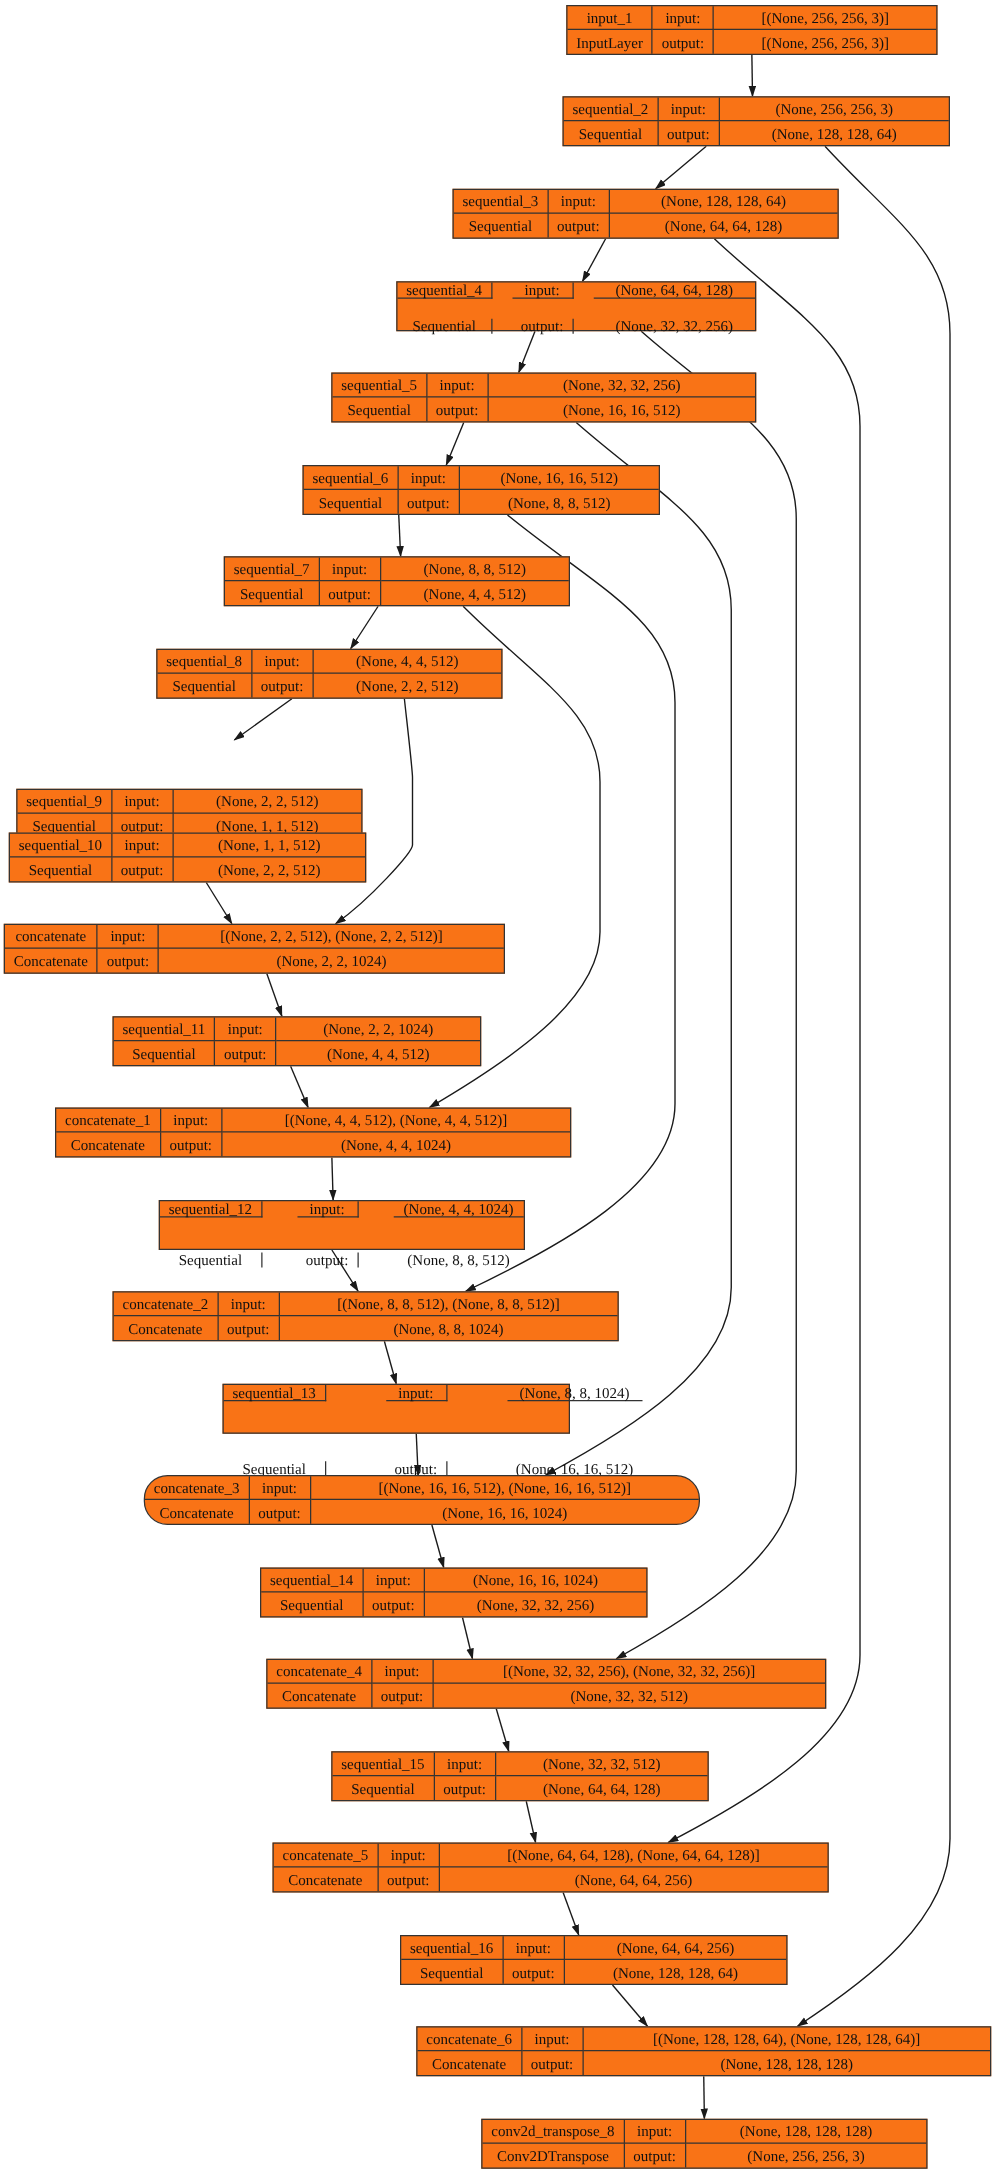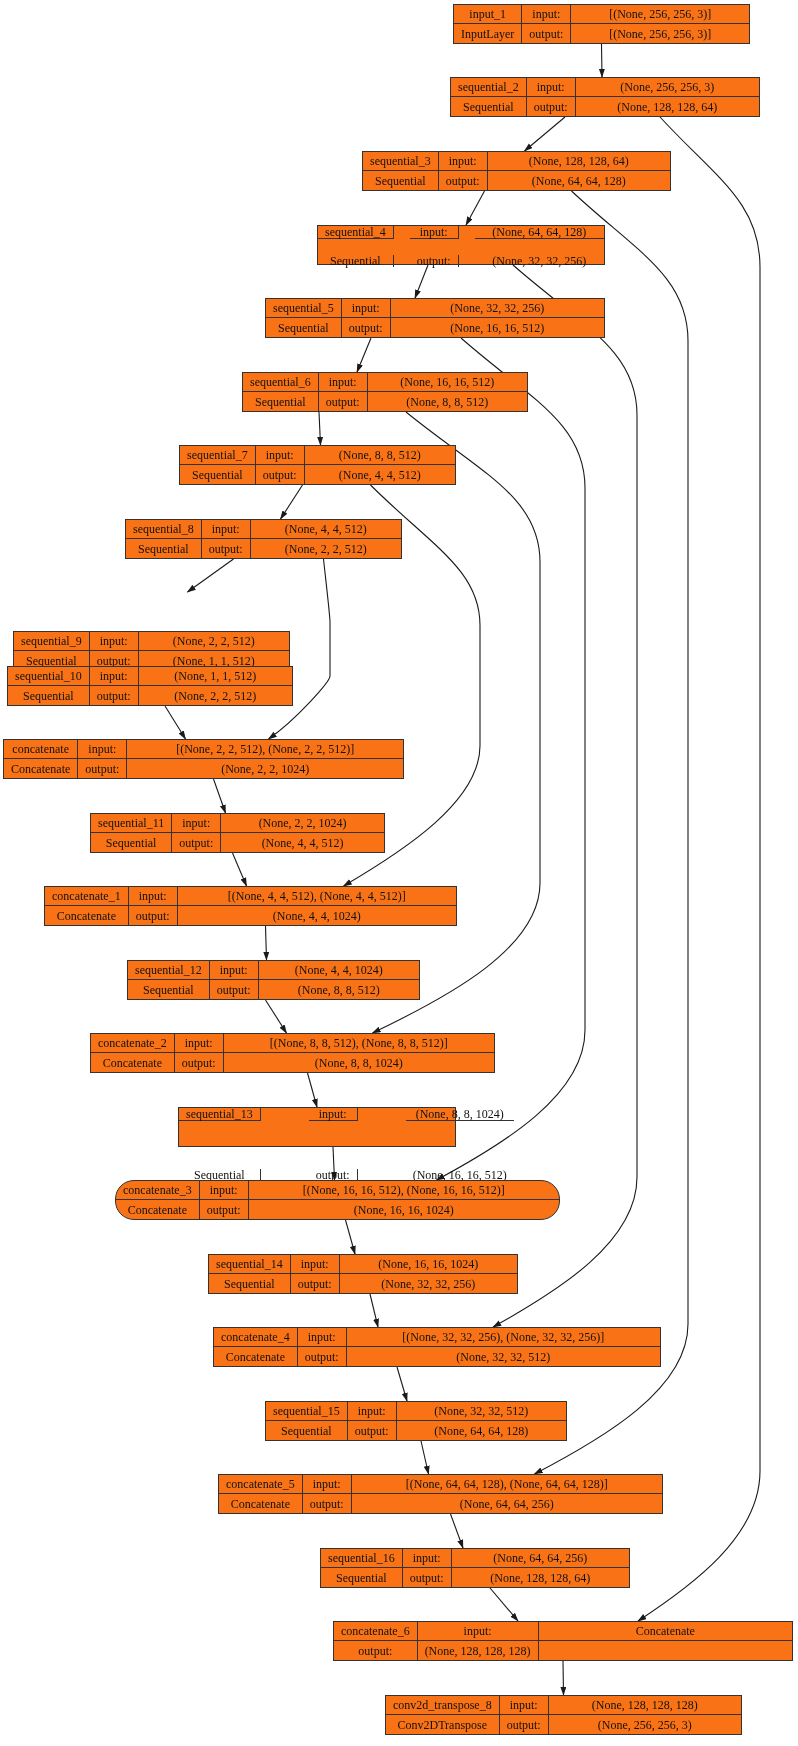--- a/index.html
+++ b/index.html
@@ -165,21 +165,21 @@
     <div class="cell">(None, 4, 4, 512)</div>
   </div>
       <div class="node" style="left: 44px; top: 886px; width: 413px;">
     <div class="cell">concatenate_1</div>
     <div class="cell">input:</div>
     <div class="cell">[(None, 4, 4, 512), (None, 4, 4, 512)]</div>
     <div class="cell">Concatenate</div>
     <div class="cell">output:</div>
     <div class="cell">(None, 4, 4, 1024)</div>
   </div>
-      <div class="node" style="left: 127px; top: 960px; width: 293px;">
+      <div class="node" style="left: 127px; top: 960px; width: 293px; gap: 28px;">
     <div class="cell">sequential_12</div>
     <div class="cell">input:</div>
     <div class="cell">(None, 4, 4, 1024)</div>
     <div class="cell">Sequential</div>
     <div class="cell">output:</div>
     <div class="cell">(None, 8, 8, 512)</div>
   </div>
       <div class="node" style="left: 90px; top: 1033px; width: 405px;">
     <div class="cell">concatenate_2</div>
     <div class="cell">input:</div>
@@ -240,20 +240,21 @@
     <div class="cell">sequential_16</div>
     <div class="cell">input:</div>
     <div class="cell">(None, 64, 64, 256)</div>
     <div class="cell">Sequential</div>
     <div class="cell">output:</div>
     <div class="cell">(None, 128, 128, 64)</div>
   </div>
       <div class="node" style="left: 333px; top: 1621px; width: 460px;">
     <div class="cell">concatenate_6</div>
     <div class="cell">input:</div>
+    <div class="cell">[(None, 128, 128, 64), (None, 128, 128, 64)]</div>
     <div class="cell">Concatenate</div>
     <div class="cell">output:</div>
     <div class="cell">(None, 128, 128, 128)</div>
   </div>
       <div class="node" style="left: 385px; top: 1695px; width: 357px;">
     <div class="cell">conv2d_transpose_8</div>
     <div class="cell">input:</div>
     <div class="cell">(None, 128, 128, 128)</div>
     <div class="cell">Conv2DTranspose</div>
     <div class="cell">output:</div>

